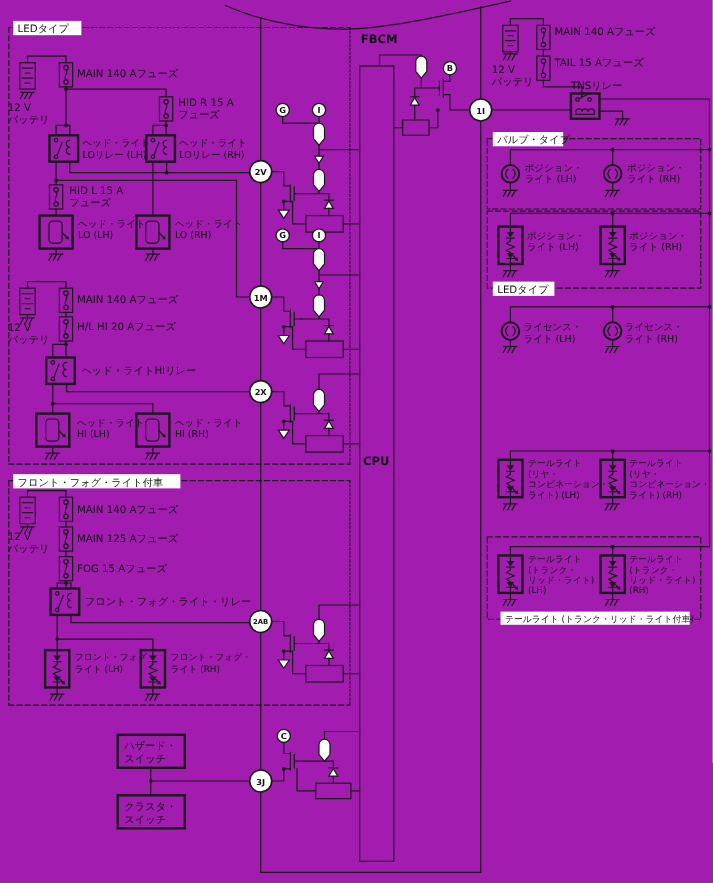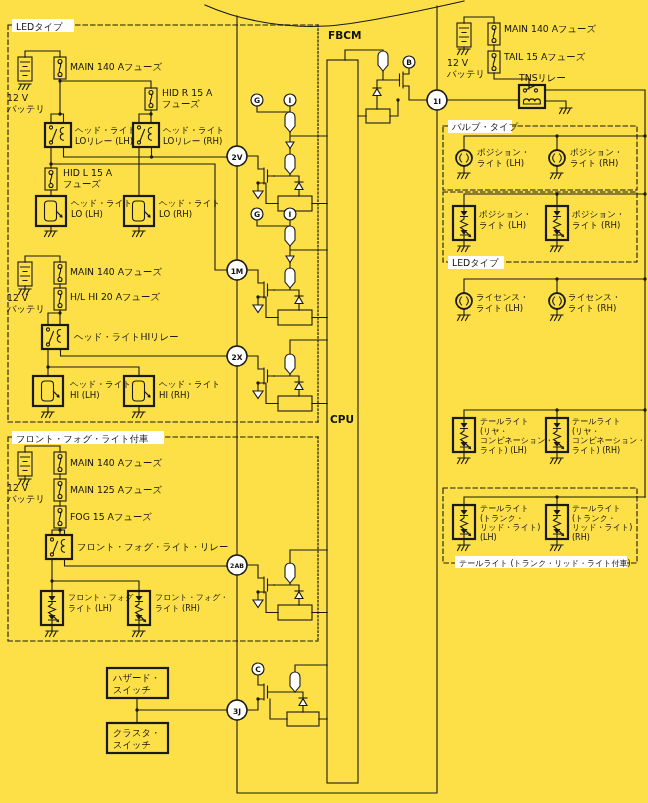--- a/index.html
+++ b/index.html
@@ -1,16 +1,16 @@
 <!DOCTYPE html>
 <html><head>
 <meta charset="utf-8">
 <style>
   html,body{margin:0;padding:0;background:#fff}
-  #stage{position:relative;width:648px;height:803px;background:#fde047;
+  #stage{position:relative;width:648px;height:803px;background:#a21caf;
          font-family:"DejaVu Sans",sans-serif}
   svg{position:absolute;left:0;top:0}
   .w{stroke:#1a1a1a;stroke-width:1.1;fill:none;stroke-linecap:square}
   .bold{stroke-width:2.2}
   .b18{stroke-width:1.8}
   .dash{stroke-dasharray:4.5 3}
   .dots{stroke-dasharray:1.6 2.2;stroke-width:1.2}
   .dot{fill:#1a1a1a;stroke:none}
   .fil{fill:#1a1a1a;stroke:none}
   .bg{fill:#fff;stroke:none}

